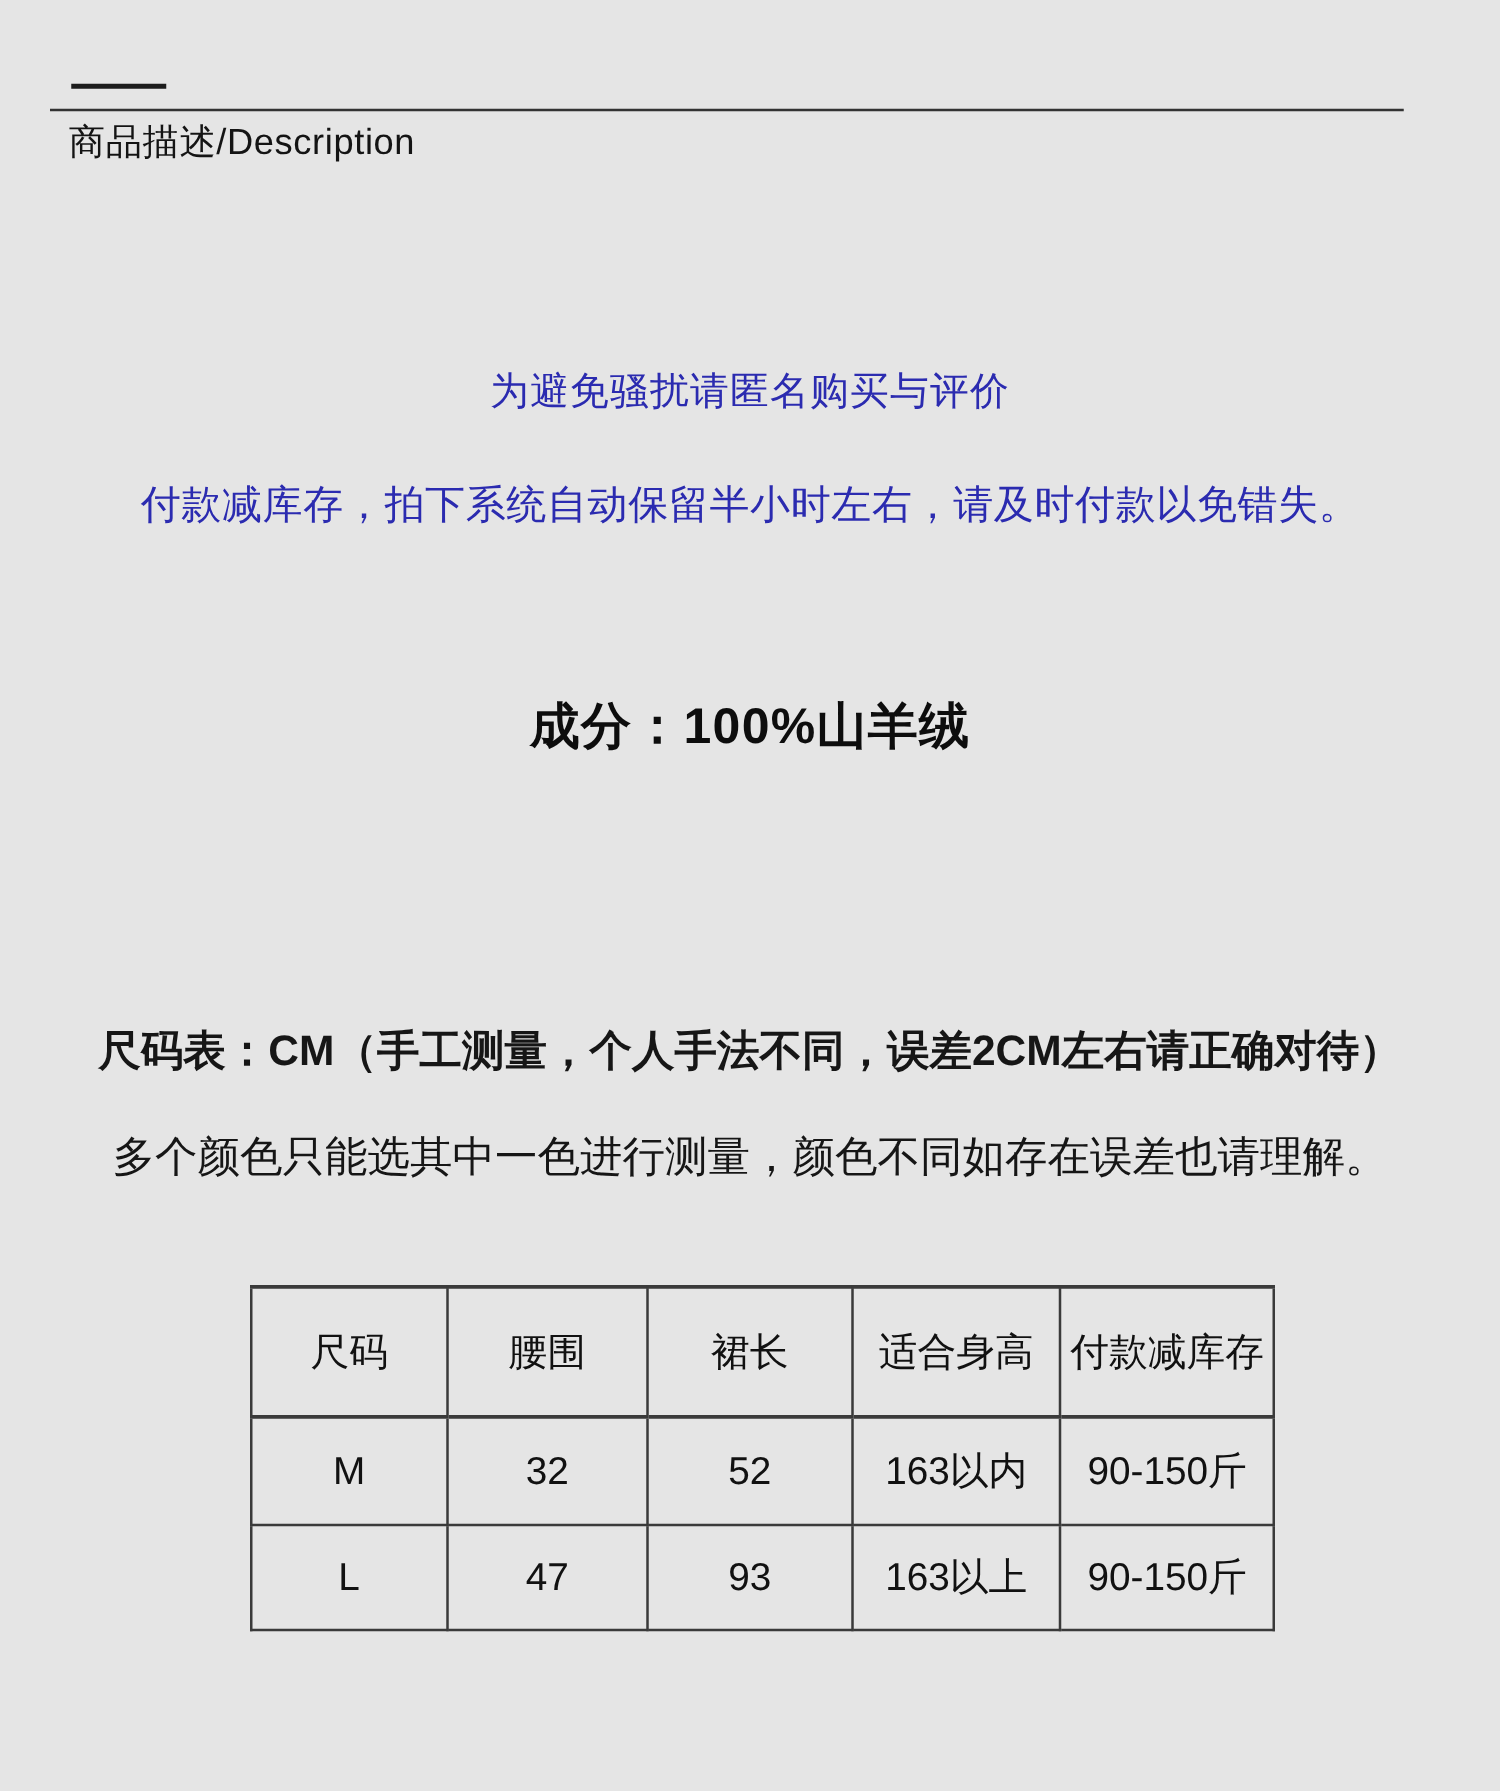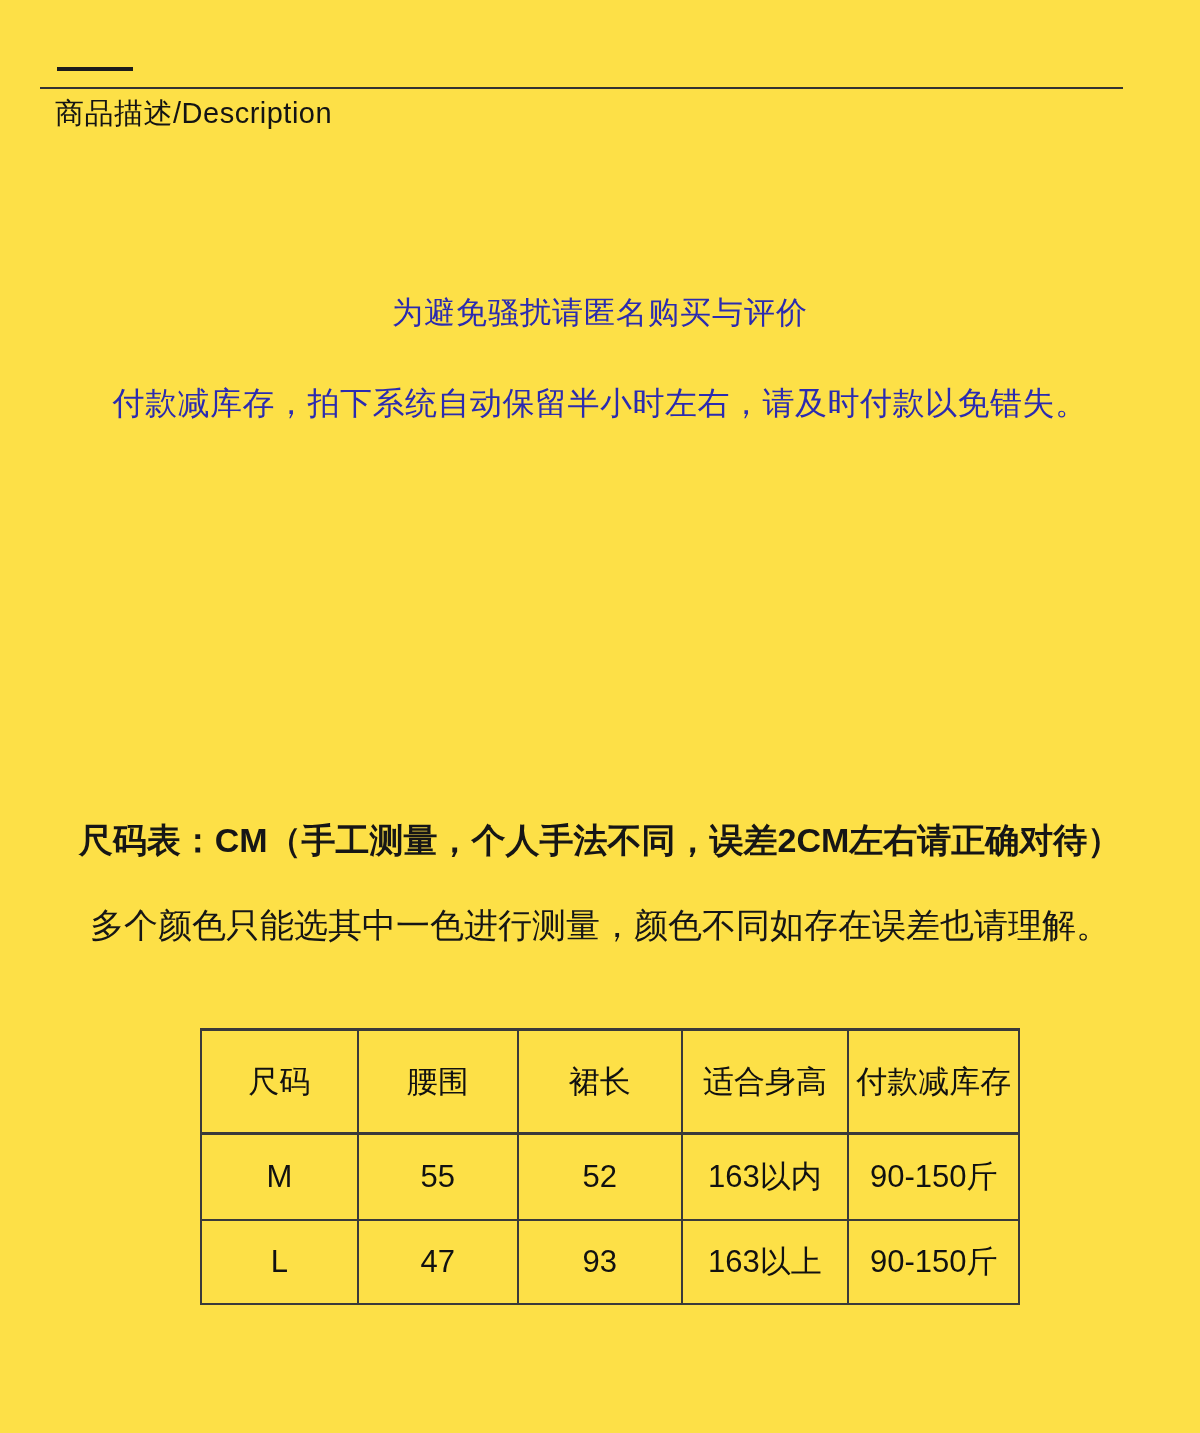--- a/index.html
+++ b/index.html
@@ -5,21 +5,21 @@
   html, body {
     margin: 0;
     padding: 0;
     background: #ffffff;
     font-family: "Liberation Sans", sans-serif;
   }
   .page {
     position: relative;
     width: 1200px;
     height: 1433px;
-    background: #fde047;
+    background: #e5e5e5;
     overflow: hidden;
     color: var(--text-black, #141414);
   }
   .accent-dash {
     position: absolute;
     left: 57px;
     top: 67px;
     width: 76px;
     height: 4px;
     background: #1c1c1c;
@@ -128,20 +128,21 @@
 <div class="page">
 
   <div class="accent-dash"></div>
   <div class="divider-line"></div>
   <div class="section-title">商品描述/Description</div>
 
   <div class="centered-line notice-blue-1">为避免骚扰请匿名购买与评价</div>
 
   <div class="centered-line notice-blue-2">付款减库存，拍下系统自动保留半小时左右，请及时付款以免错失。</div>
 
+  <div class="centered-line composition-line">成分：100%山羊绒</div>
 
 
   <div class="centered-line size-note-1">尺码表：CM（手工测量，个人手法不同，误差2CM左右请正确对待）</div>
 
   <div class="centered-line size-note-2">多个颜色只能选其中一色进行测量，颜色不同如存在误差也请理解。</div>
 
   <table class="size-table">
     <colgroup>
       <col class="c1">
         <col class="c2">
@@ -154,21 +155,21 @@
         <th>尺码</th>
         <th>腰围</th>
         <th>裙长</th>
         <th>适合身高</th>
         <th>付款减库存</th>
       </tr>
     </thead>
     <tbody>
       <tr class="row-m">
         <td>M</td>
-        <td>55</td>
+        <td>32</td>
         <td>52</td>
         <td>163以内</td>
         <td>90-150斤</td>
       </tr>
       <tr class="row-l">
         <td>L</td>
         <td>47</td>
         <td>93</td>
         <td>163以上</td>
         <td>90-150斤</td>

